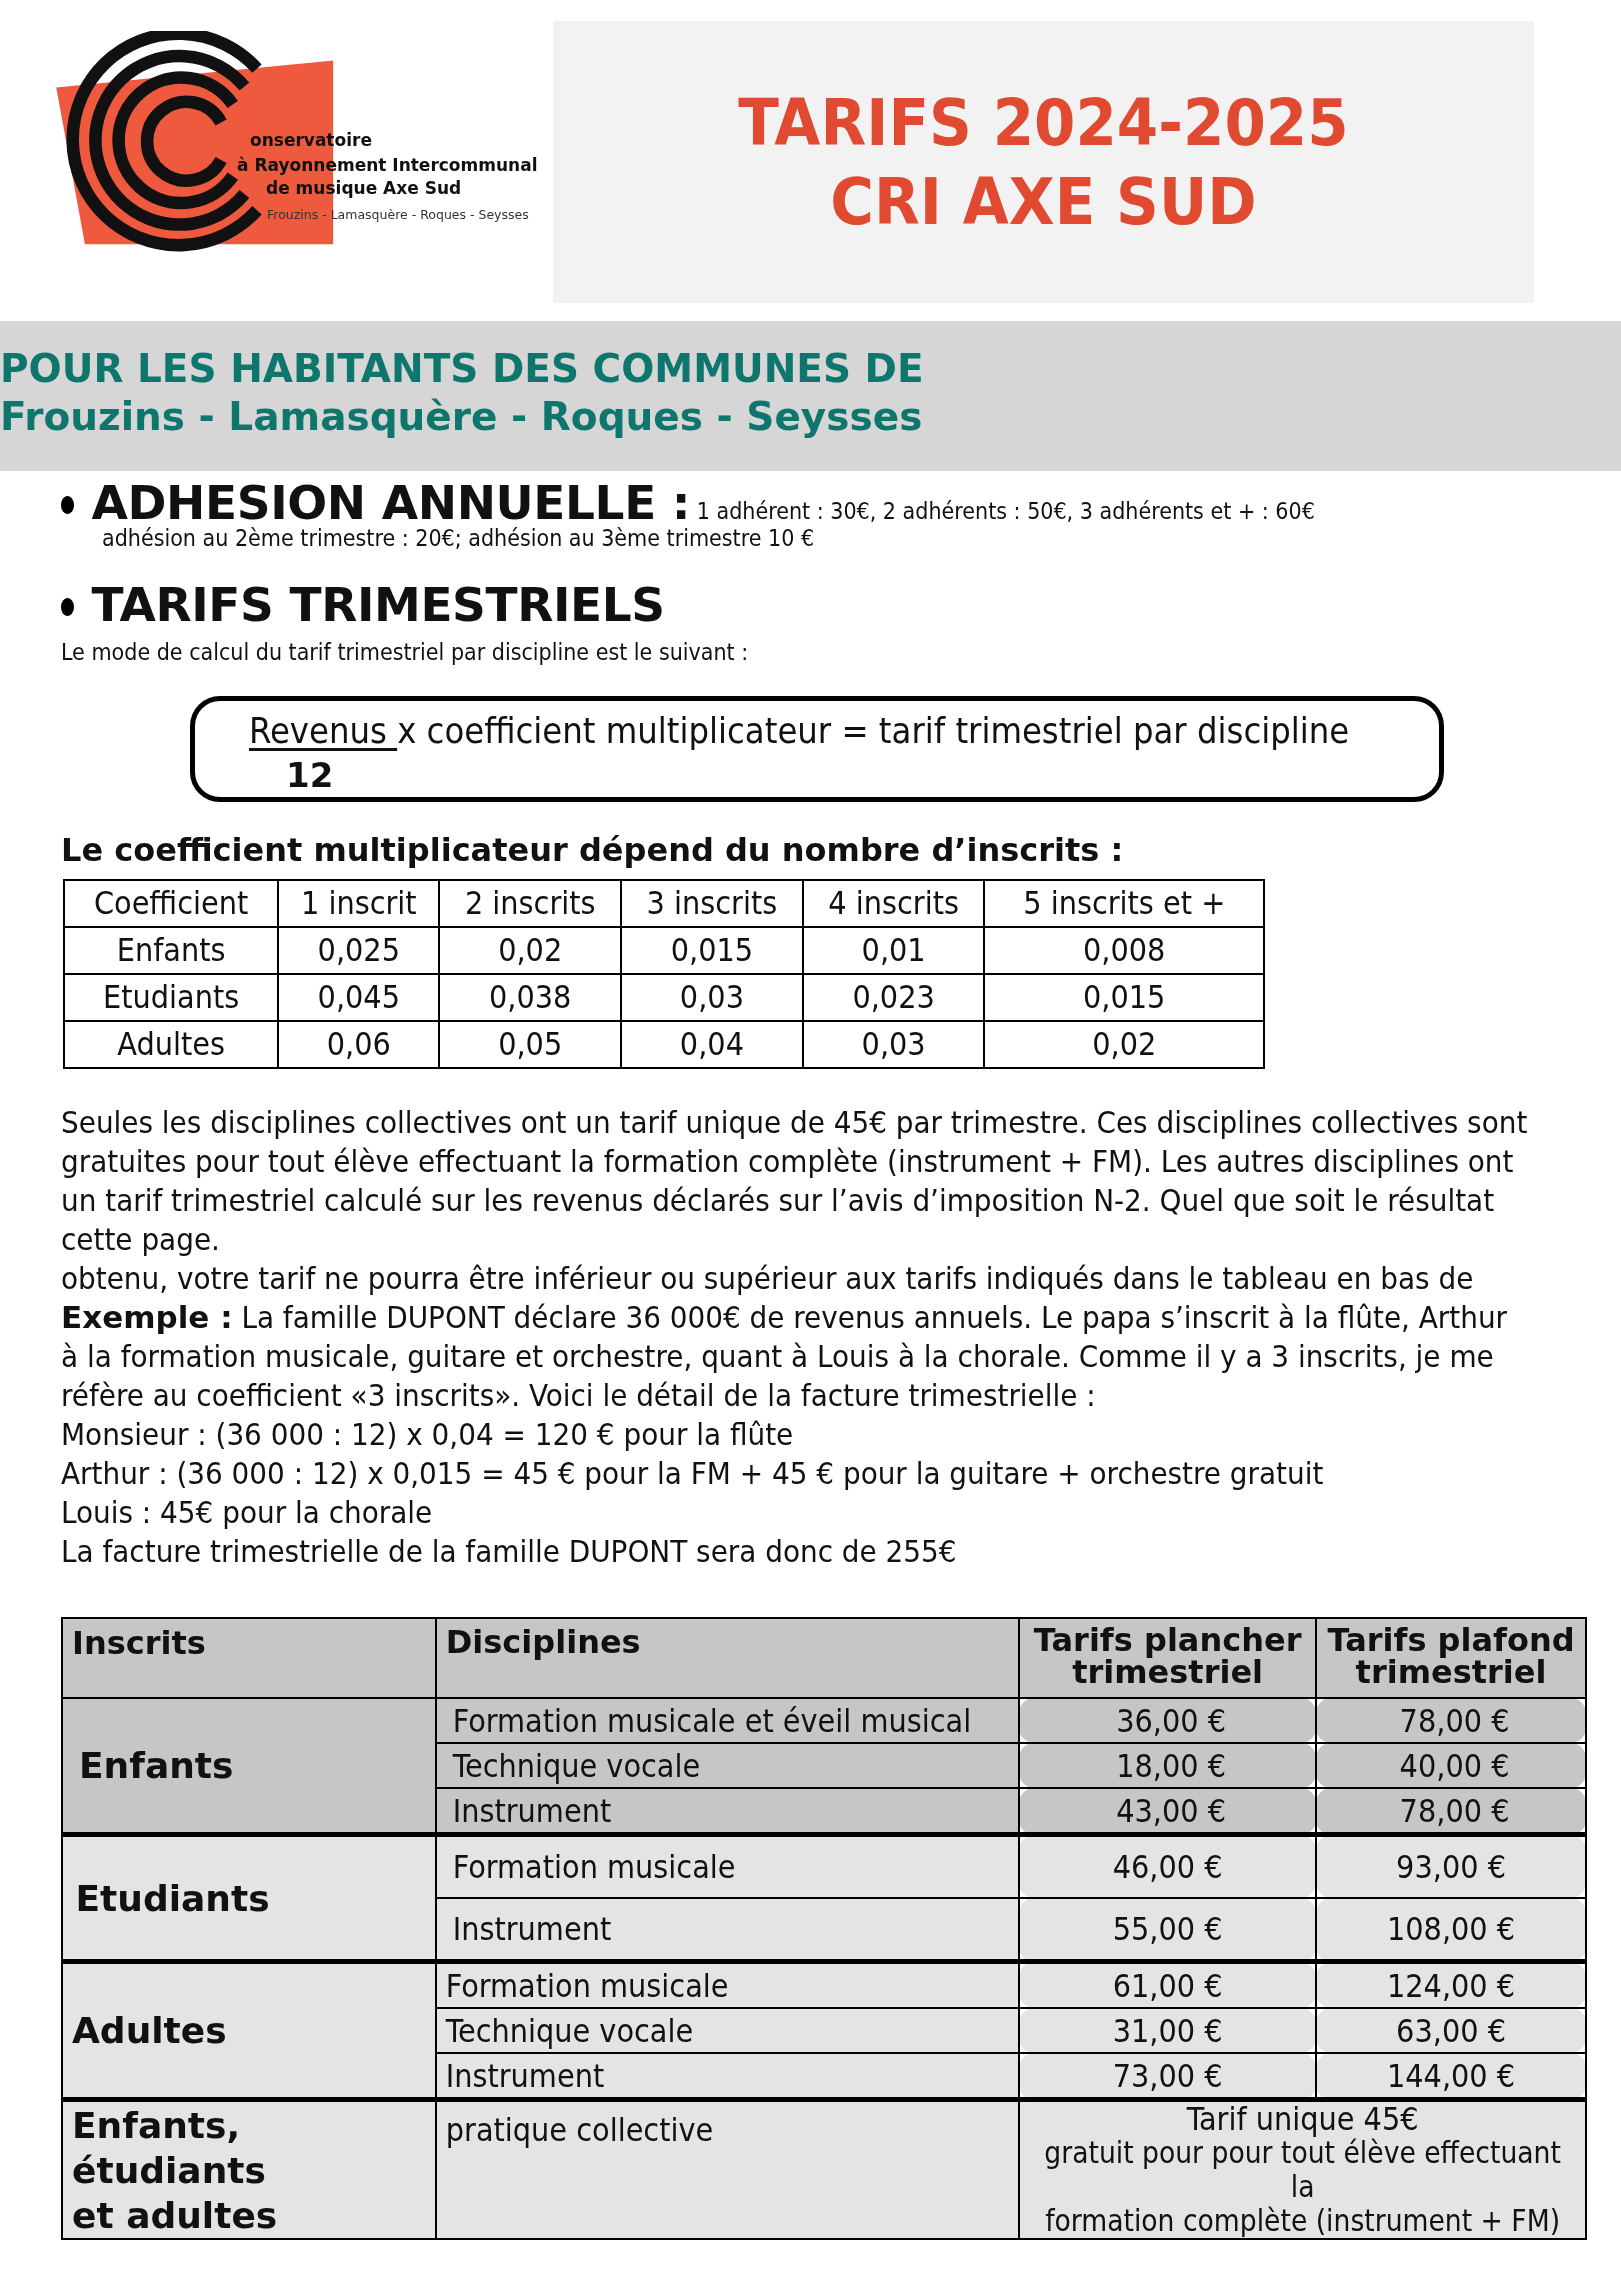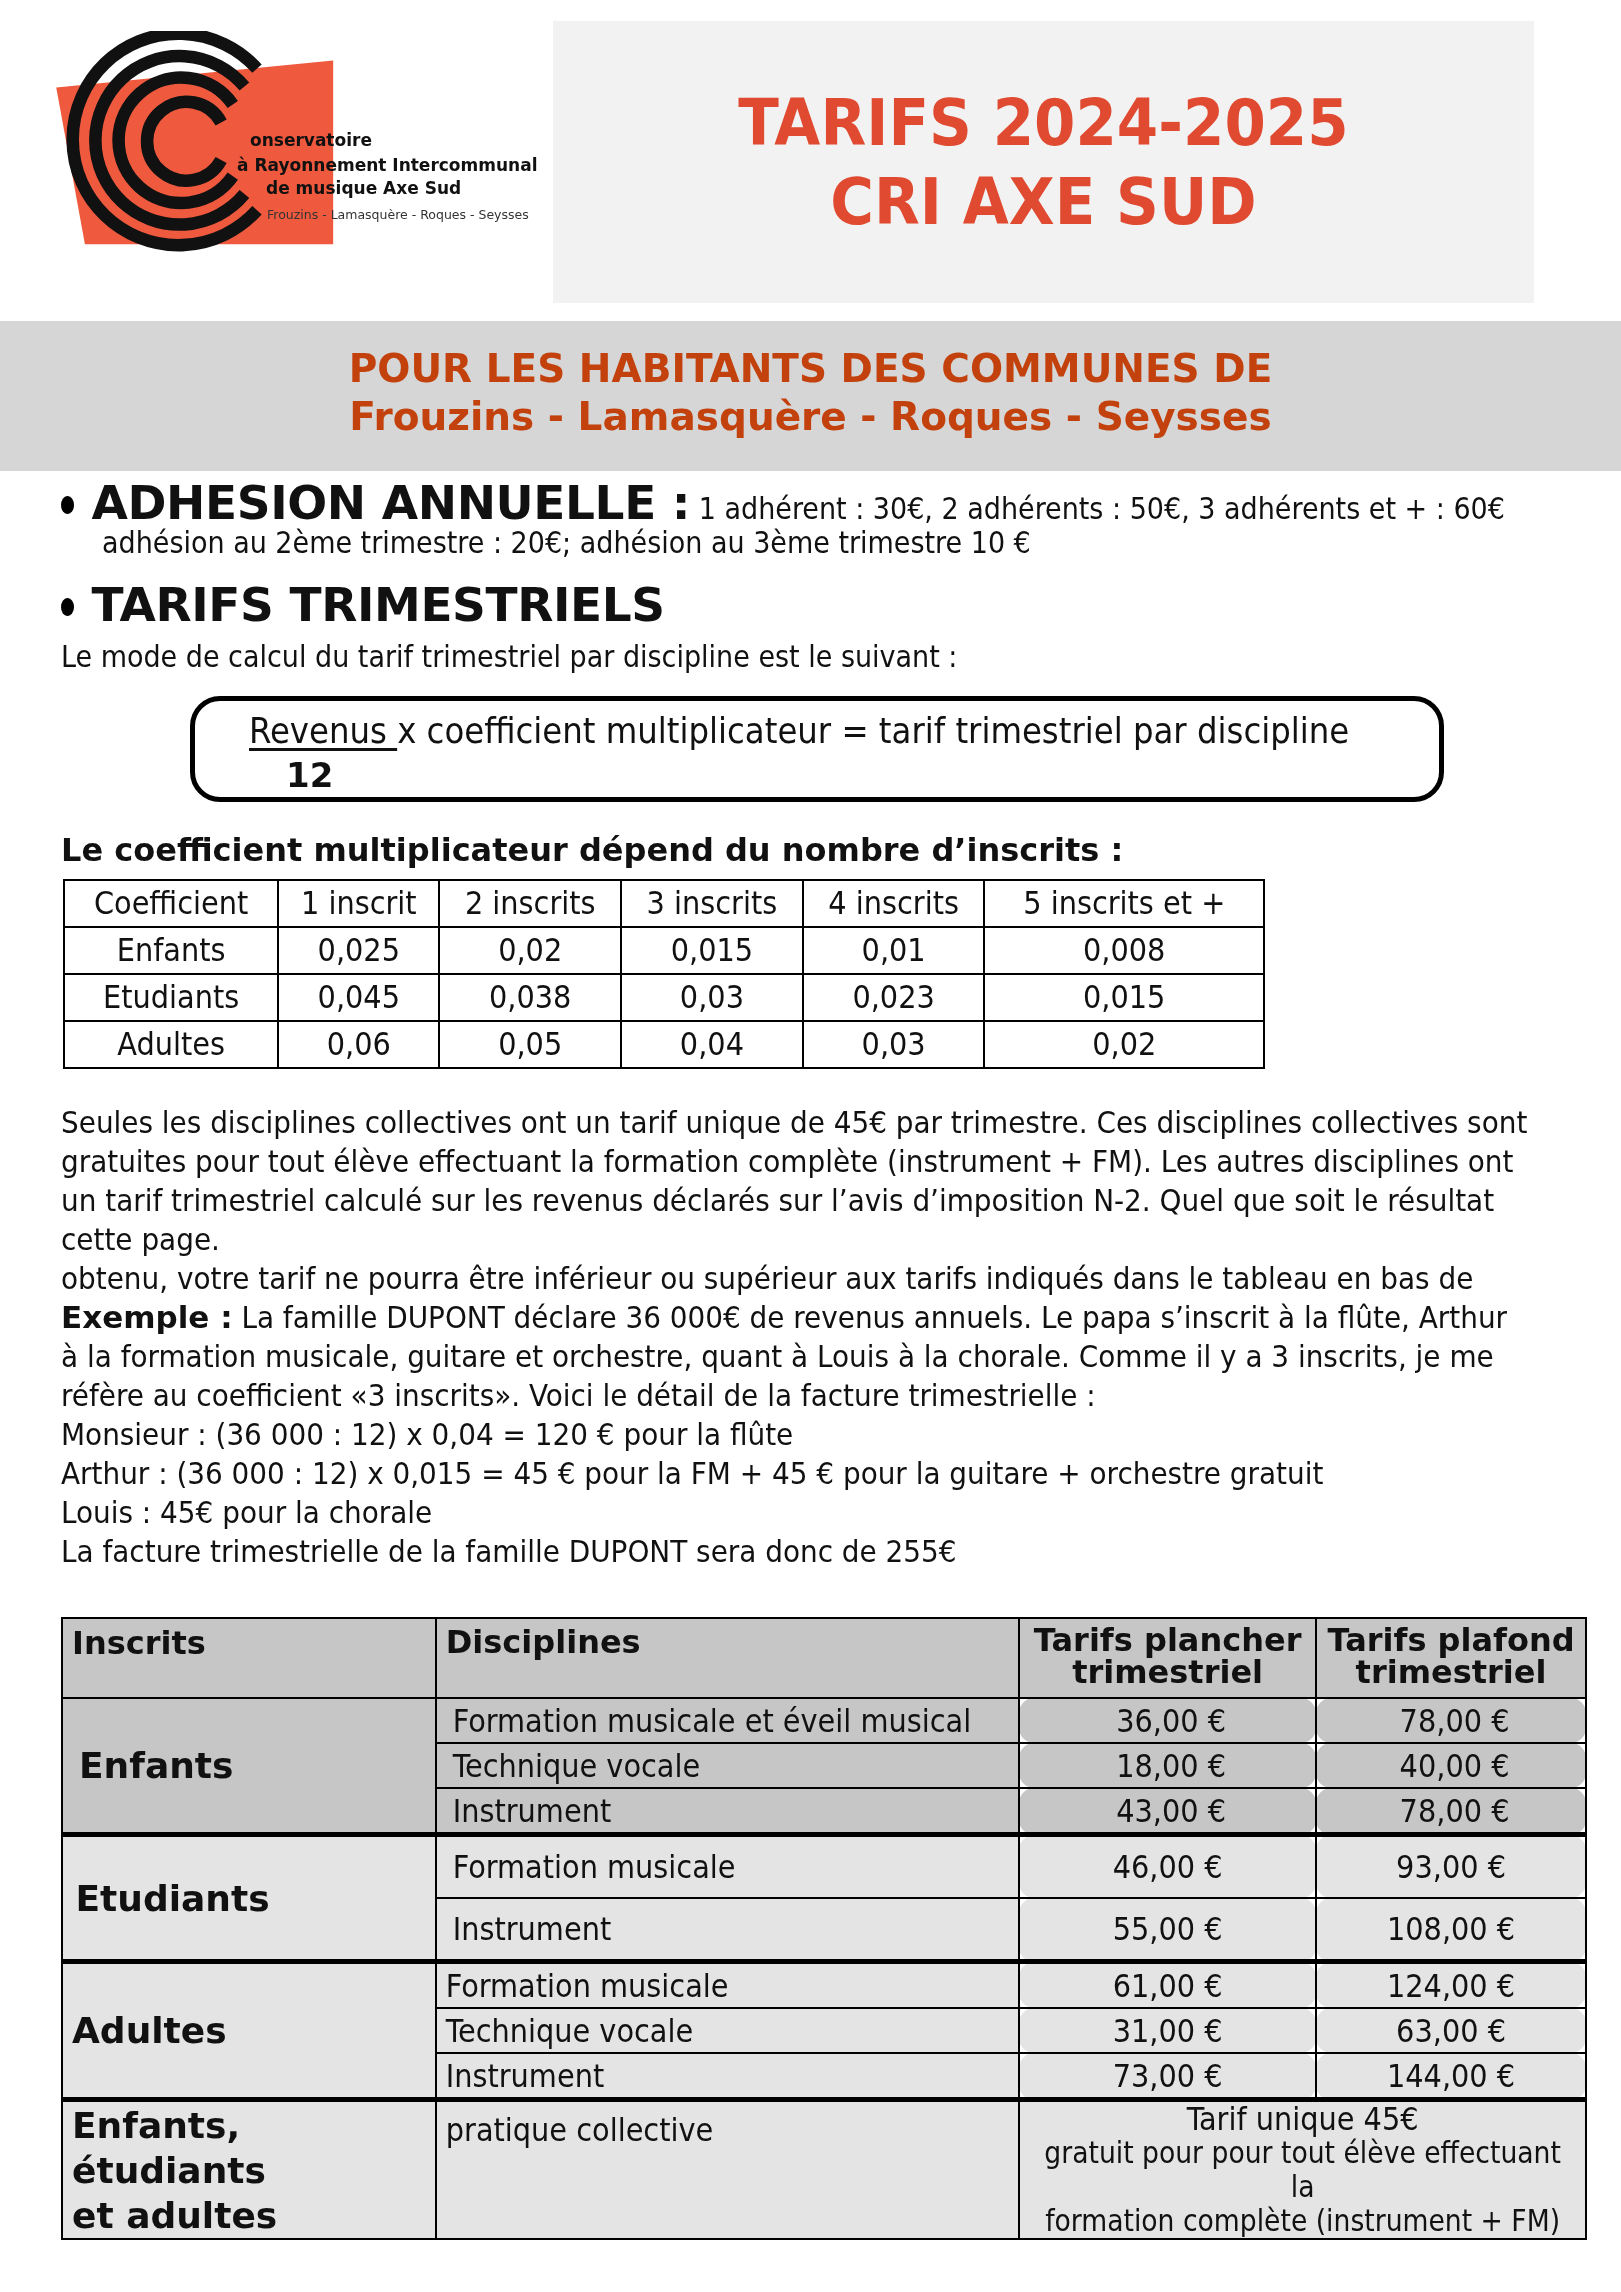--- a/index.html
+++ b/index.html
@@ -4,26 +4,26 @@
 <style>
   html,body{margin:0;padding:0;background:#ffffff;}
   body{width:1621px;height:2293px;position:relative;overflow:hidden;font-family:"DejaVu Sans Condensed","DejaVu Sans",sans-serif;color:#111;}
   .abs{position:absolute;}
   .logo{left:49px;top:31px;width:502px;height:233px;}
   .header-box{left:553px;top:20.6px;width:981px;height:282px;background:#f2f2f2;}
   .title{width:100%;text-align:center;font-family:"DejaVu Sans",sans-serif;font-weight:bold;color:#e04a30;font-size:64px;line-height:79px;transform:scaleX(0.93);}
   .title .l1{position:absolute;top:63px;left:0;right:0;}
   .title .l2{position:absolute;top:142px;left:0;right:0;}
   .band{left:0;top:321px;width:1621px;height:150px;background:#d6d6d6;}
-  .band .line{position:absolute;left:0;right:0;text-align:center;color:#c2410c;font-family:"DejaVu Sans",sans-serif;font-weight:bold;font-size:39px;}
+  .band .line{position:absolute;left:0;right:0;color:#0f766e;font-family:"DejaVu Sans",sans-serif;font-weight:bold;font-size:39px;}
   .band .b1{top:25px;} .band .b2{top:73px;}
   .sec{left:61px;font-size:30px;white-space:nowrap;}
   .bullet{display:inline-block;width:12.5px;height:18px;background:#000;border-radius:50%;margin-right:18px;vertical-align:middle;position:relative;top:-5.4px;}
   .hbig{font-family:"DejaVu Sans",sans-serif;font-weight:bold;font-size:47px;letter-spacing:-0.4px;}
-  .txt{font-size:30px;}
+  .txt{font-size:23px;}
   .formula{left:190px;top:696px;width:1254px;height:106px;border:5.4px solid #000;border-radius:30px;box-sizing:border-box;}
   .formula .f1{position:absolute;left:54px;top:9px;font-size:36px;white-space:nowrap;}
   .formula .f1 u{text-decoration:underline;text-underline-offset:5.4px;}
   .formula .f2{position:absolute;left:91px;top:54px;font-size:34px;font-weight:bold;font-family:"DejaVu Sans",sans-serif;}
   .coef-title{left:61px;top:831px;font-family:"DejaVu Sans",sans-serif;font-weight:bold;font-size:32px;white-space:nowrap;}
   table.coef{position:absolute;left:63px;top:879px;width:1202px;border-collapse:collapse;}
   table.coef td{border:2.7px solid #000;height:45px;text-align:center;font-size:32px;padding:0;line-height:43px;}
   .para{left:61px;top:1103px;width:1522px;font-size:31px;line-height:39px;}
   .para b{font-family:"DejaVu Sans",sans-serif;}
   table.tarifs{position:absolute;left:61px;top:1617px;width:1526px;border-collapse:collapse;}

